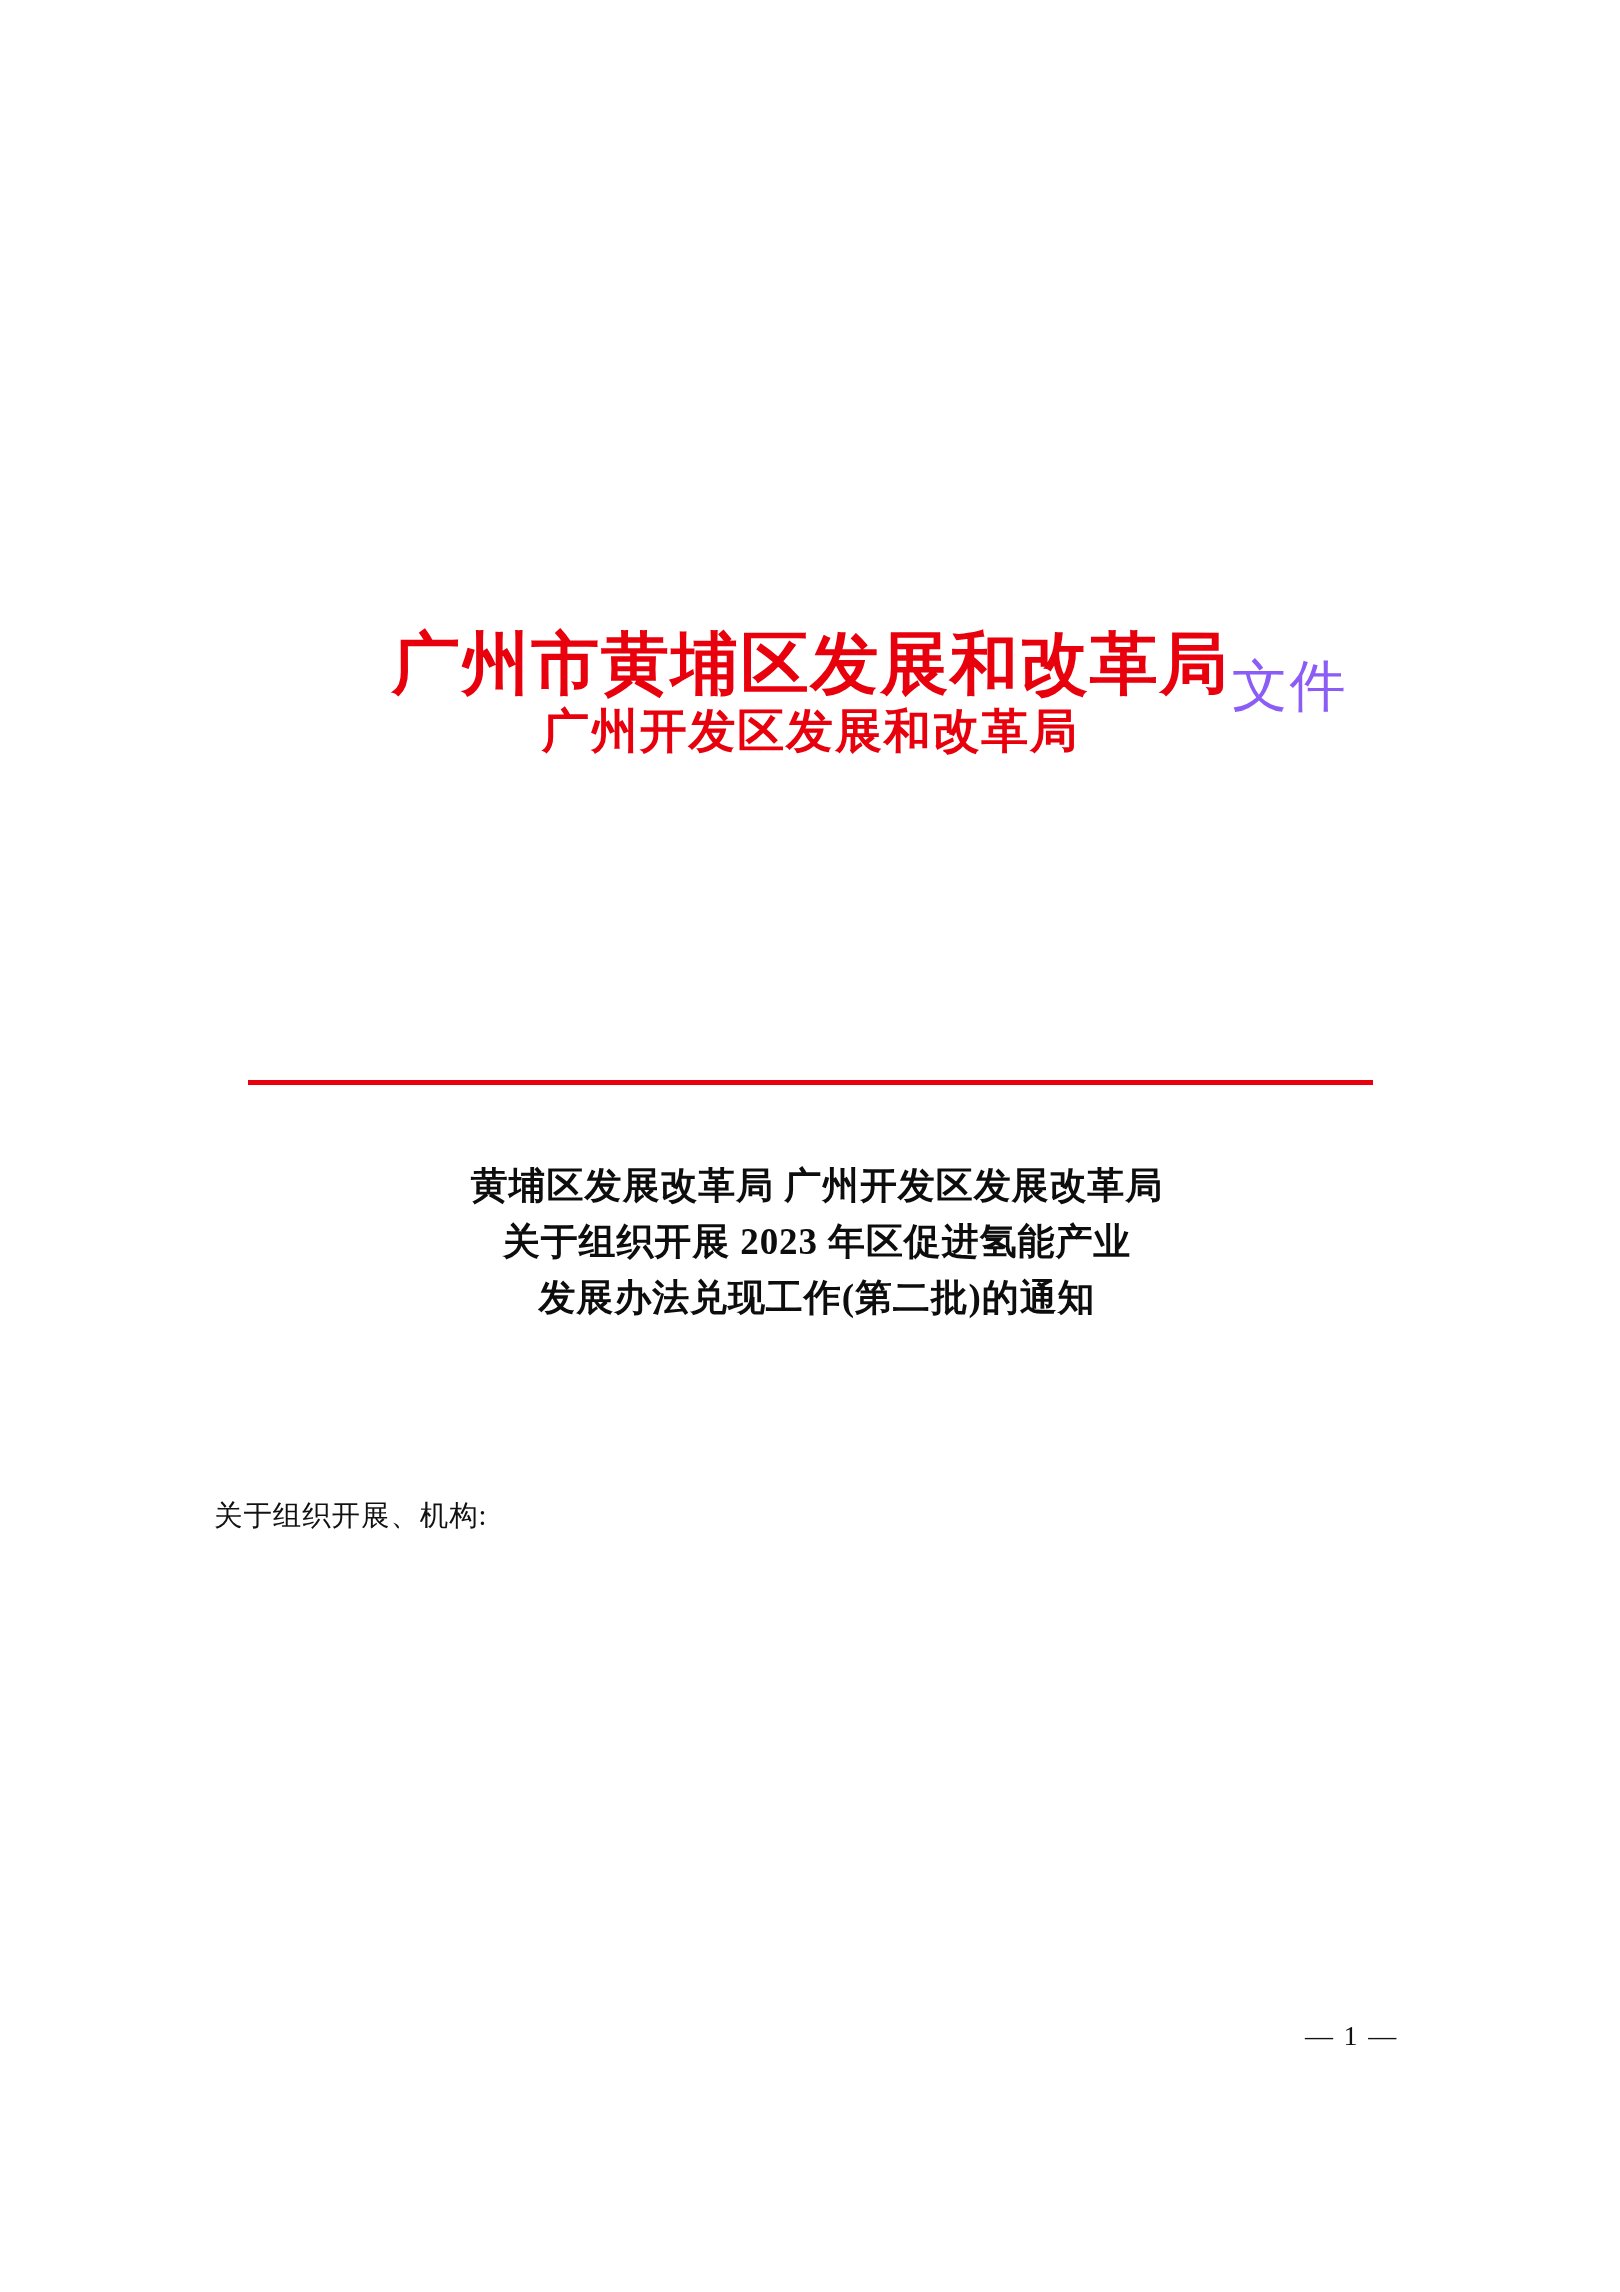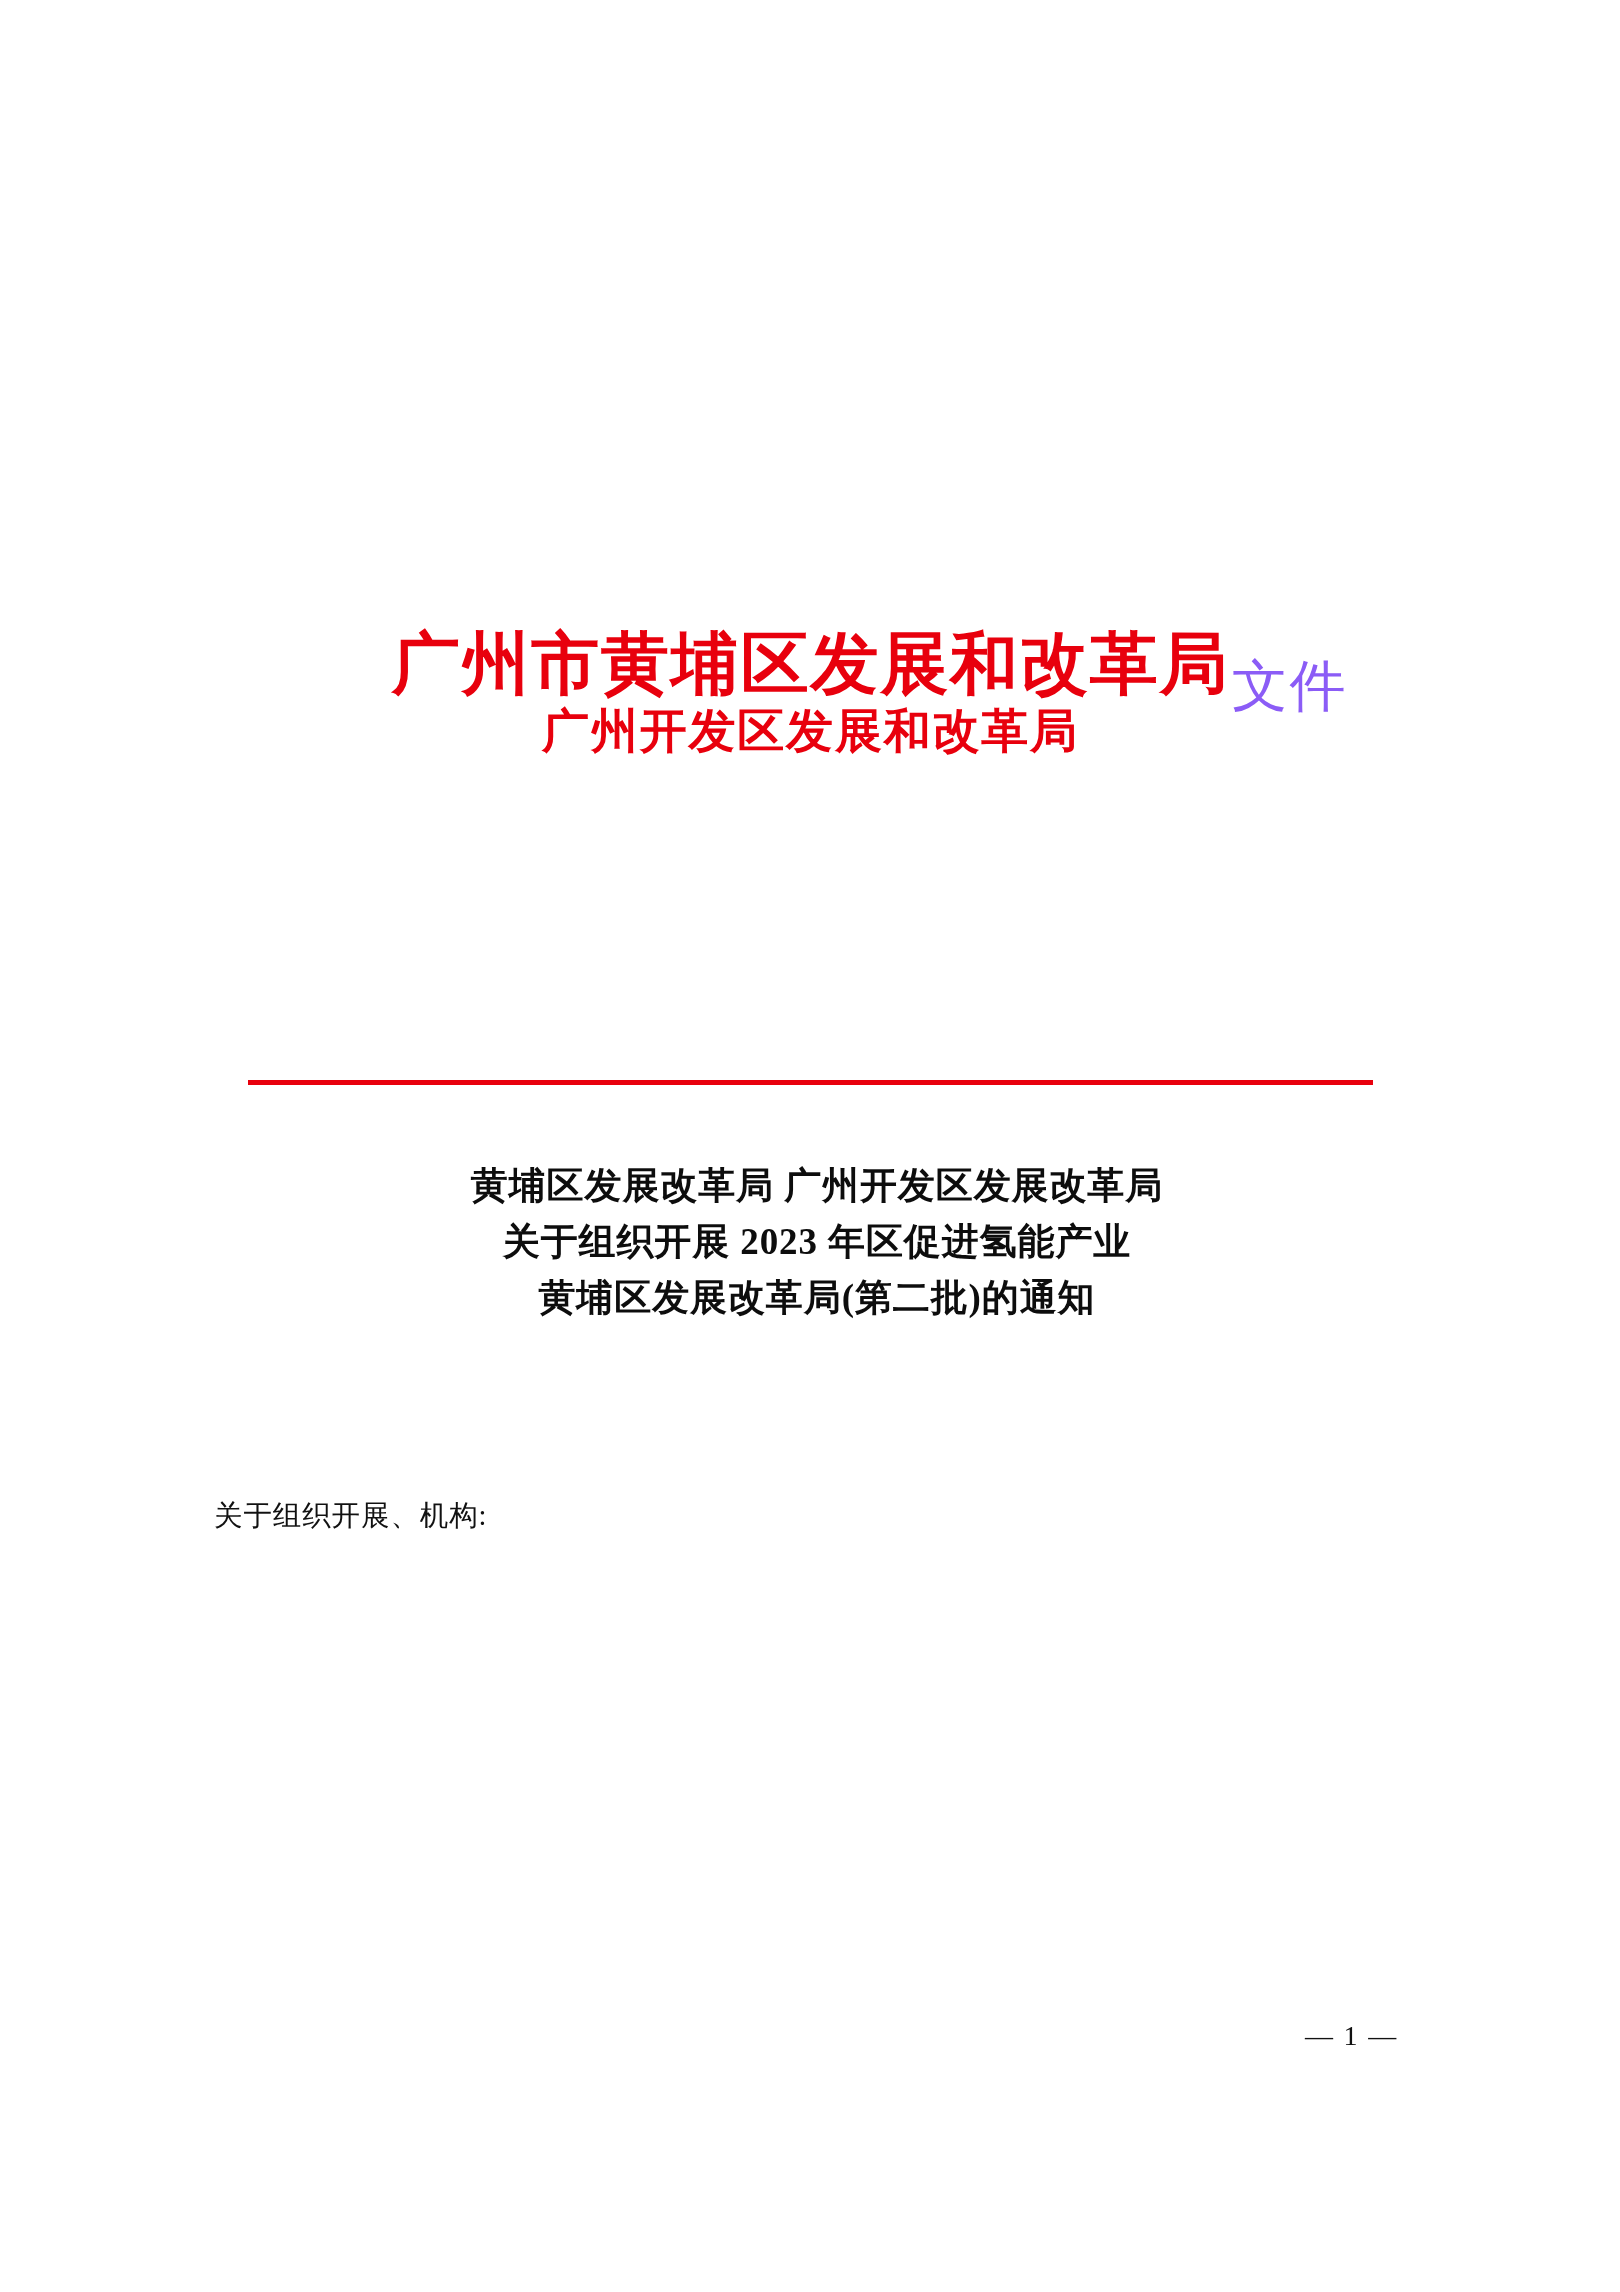--- a/index.html
+++ b/index.html
@@ -136,21 +136,21 @@
       <div class="letterhead-suffix">文件</div>
     </div>
   </div>
 
 
   <div class="red-rule"></div>
 
   <div class="doc-title">
     <div>黄埔区发展改革局 广州开发区发展改革局</div>
     <div>关于组织开展 2023 年区促进氢能产业</div>
-    <div>黄埔区发展改革局(第二批)的通知</div>
+    <div>发展办法兑现工作(第二批)的通知</div>
   </div>
 
   <div class="salutation">关于组织开展、机构:</div>
 
 
   <div class="page-number">— 1 —</div>
 
 </div>
 
 

